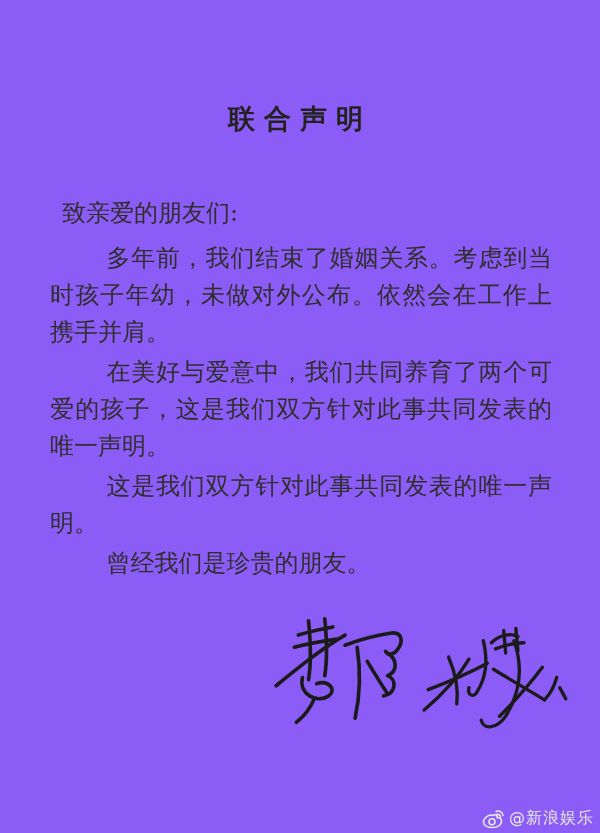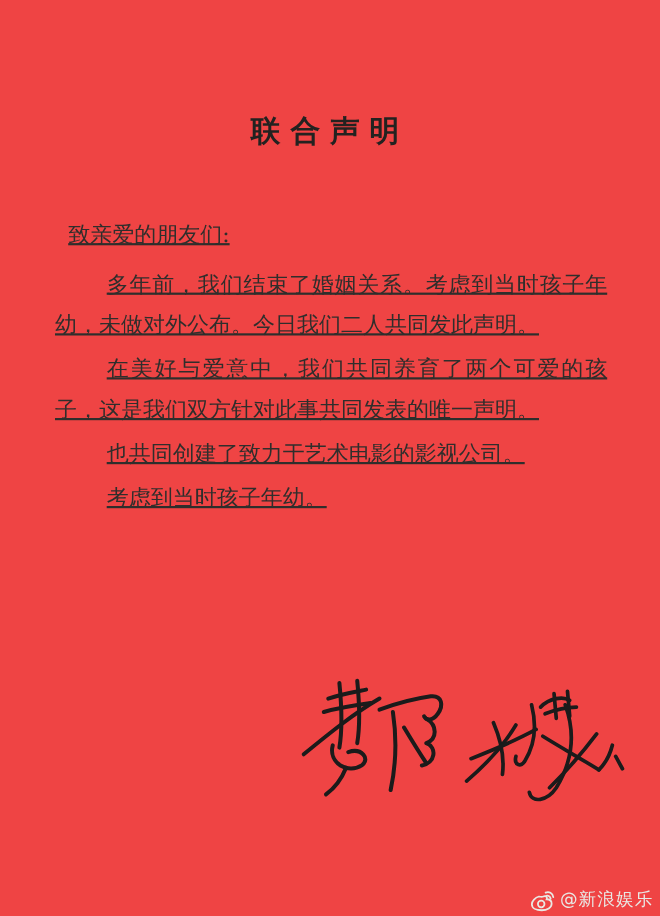--- a/index.html
+++ b/index.html
@@ -5,44 +5,43 @@
   * { margin: 0; padding: 0; box-sizing: border-box; }
   html, body { width: 600px; height: 833px; }
   body {
     font-family: "DejaVu Serif", "Liberation Serif", serif;
     background: #ffffff;
   }
   .page {
     position: relative;
     width: 600px;
     height: 833px;
-    background: #ef4444;
+    background: #8b5cf6;
     overflow: hidden;
     color: #2f2e2c;
   }
   .doc-title {
     position: absolute;
     top: 101px;
     left: 0;
     width: 100%;
     text-align: center;
     font-size: 27px;
     font-weight: 700;
     letter-spacing: 9px;
     color: #232220;
   }
   .letter {
     position: absolute;
     top: 195px;
     left: 50px;
     width: 502px;
-    font-size: 20px;
+    font-size: 24px;
     line-height: 37px;
     color: #2f2e2c;
-    text-decoration: underline;
   }
   .greeting {
     padding-left: 12px;
     margin-bottom: 8px;
   }
   .letter p.para {
     text-indent: 2.35em;
     text-align: justify;
     margin: 0 0 3px 0;
   }
@@ -80,24 +79,24 @@
 </style>
 </head>
 <body>
 
 <div class="page">
 
   <div class="doc-title">联合声明</div>
 
   <div class="letter">
     <div class="greeting">致亲爱的朋友们:</div>
-    <p class="para">多年前，我们结束了婚姻关系。考虑到当时孩子年幼，未做对外公布。今日我们二人共同发此声明。</p>
+    <p class="para">多年前，我们结束了婚姻关系。考虑到当时孩子年幼，未做对外公布。依然会在工作上携手并肩。</p>
     <p class="para">在美好与爱意中，我们共同养育了两个可爱的孩子，这是我们双方针对此事共同发表的唯一声明。</p>
-    <p class="para">也共同创建了致力于艺术电影的影视公司。</p>
-    <p class="para">考虑到当时孩子年幼。</p>
+    <p class="para">这是我们双方针对此事共同发表的唯一声明。</p>
+    <p class="para">曾经我们是珍贵的朋友。</p>
   </div>
 
   <div class="signatures">
 
     <svg class="sig sig-left" width="152" height="128" viewBox="0 0 150 125" role="img" aria-label="曹郁">
       <path d="M 8 80 C 30 62, 52 44, 76 30"></path>
       <path d="M 30 30 C 42 26, 54 24, 64 22"></path>
       <path d="M 26 42 C 40 38, 54 36, 68 34"></path>
       <path d="M 40 16 C 42 36, 43 56, 40 74"></path>
       <path d="M 56 14 C 58 34, 59 52, 56 70"></path>

